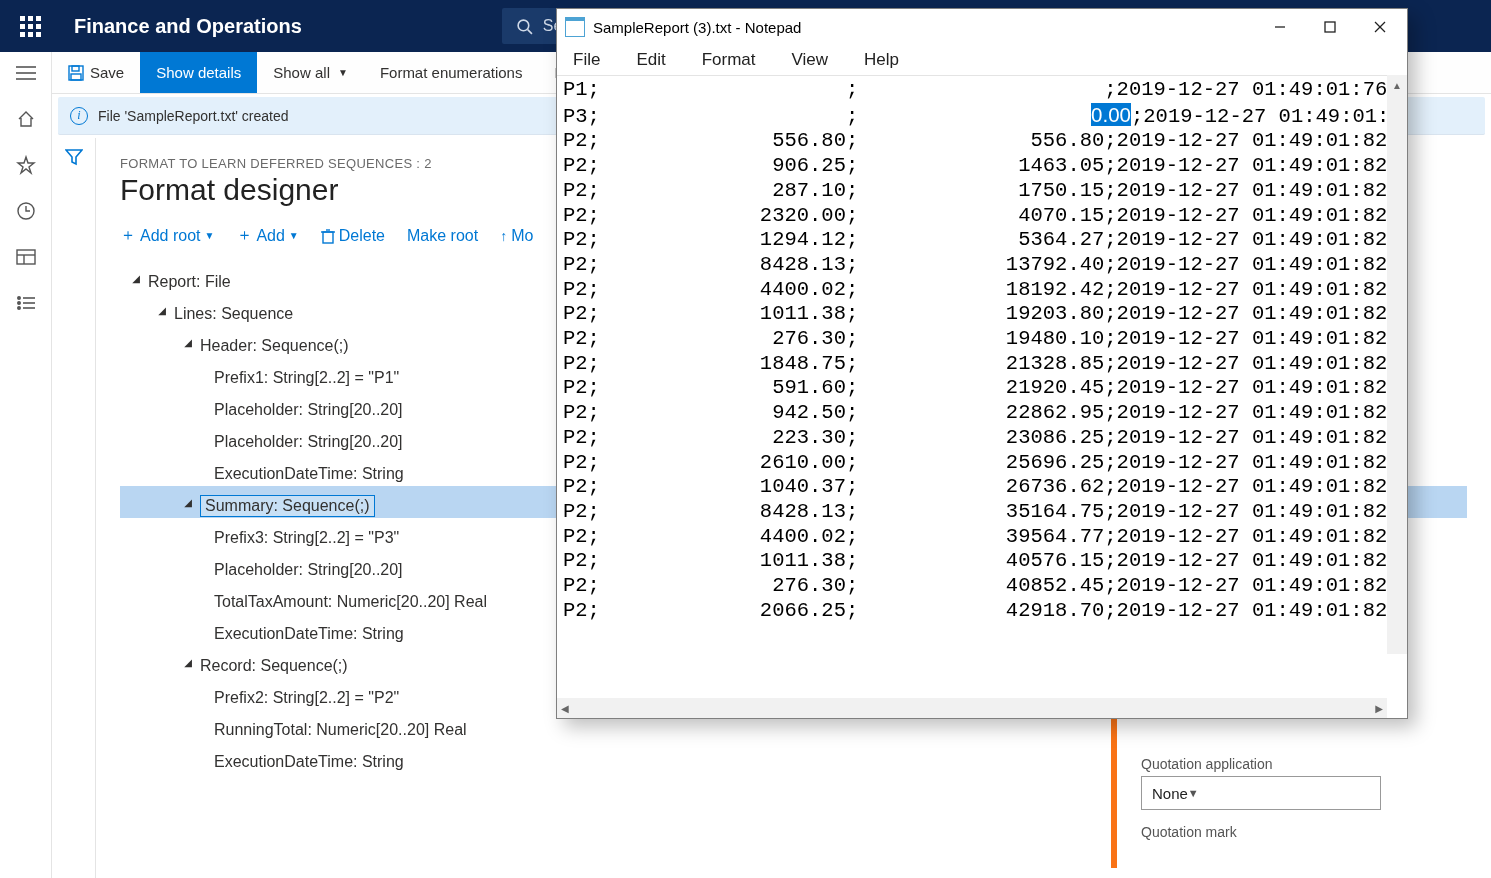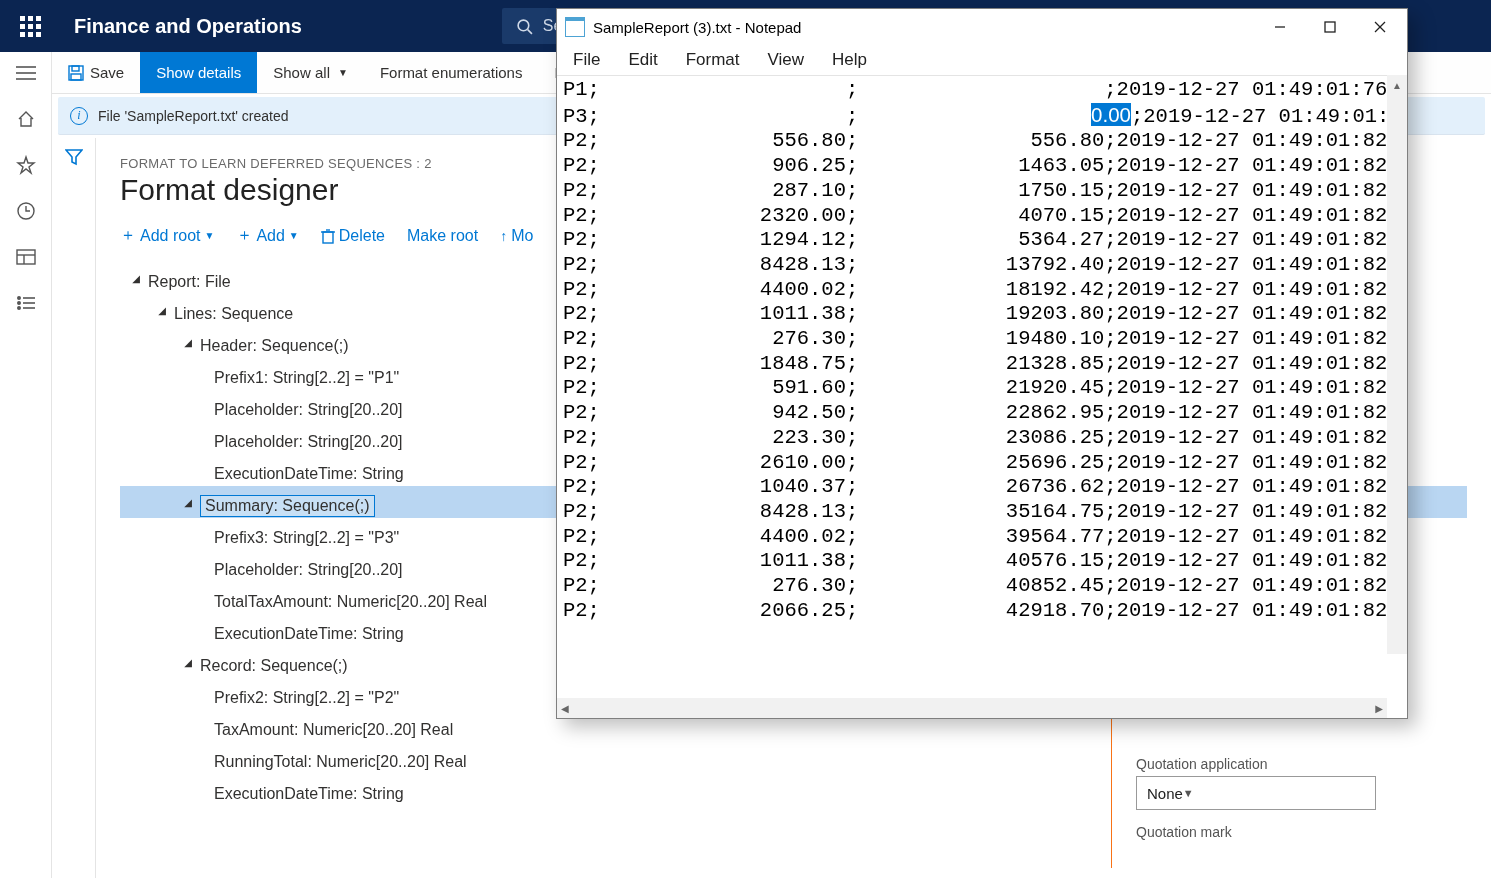--- a/index.html
+++ b/index.html
@@ -49,33 +49,33 @@
 .tree .tw { width:12px; font-size:10px; color:#323130; margin-right:6px; display:inline-block; text-align:center;}
 .tree .lbl { white-space:nowrap;margin-top:8px; }
 .tree .d0 { padding-left:10px; }
 .tree .d1 { padding-left:36px; }
 .tree .d2 { padding-left:62px; }
 .tree .d3 { padding-left:76px; }
 .tree .node.sel { background:#b9d6f2; }
 .tree .node.sel .lbl { border:1px solid #0078d4; padding:1px 4px; background:#c8e0f5; }
 
 
-.rightform { width:340px; border-left:1px solid #f97316; padding:24px 24px; font-size:14px; color:#555; position:absolute; right:40px; bottom:10px; }
+.rightform { width:340px; border-left:6px solid #f97316; padding:24px 24px; font-size:14px; color:#555; position:absolute; right:40px; bottom:10px; }
 .rightform .flabel { font-size:14px; color:#555; margin:14px 0 4px; }
 .rightform .sel { width:240px; height:34px; border:1px solid #999; display:flex; align-items:center; justify-content:flex-start; padding:8px 10px; font-size:15px; color:#222; background:#fff;}
 
 
 .notepad { position:absolute; left:556px; top:8px; width:852px; height:711px; background:#fff; border:1px solid #7f7f7f; box-shadow:8px 8px 18px rgba(0,0,0,0.25); display:flex; flex-direction:column; font-family:"Segoe UI"; }
 .np-title { height:36px; display:flex; align-items:center; padding:0 2px 0 8px; font-size:15px; color:#000; }
 .np-title .npico { width:20px; height:20px; margin-right:8px; position:relative; }
 .np-title .npico:before{content:"";position:absolute;inset:0;background:#fff;border:1px solid #4da3d4;border-top-width:4px;}
 .np-title .spacer { flex:1; }
 .np-title .wbtn { width:50px; height:100%; display:flex; align-items:center; justify-content:center; font-size:15px; color:#222;}
 .np-title .wbtn svg{width:12px;height:12px;}
-.np-menu { height:30px; display:flex; align-items:center; gap:4px; padding:0 4px; font-size:17px; color:#222; }
+.np-menu { height:30px; display:flex; align-items:center; gap:12px; padding:0 4px; font-size:17px; color:#222; }
 .np-menu span { padding:2px 12px; }
 .np-body { flex:1; padding:2px 26px 2px 6px; font-family:Consolas,"Courier New",monospace; font-size:20.5px; line-height:24.7px; color:#000; white-space:pre; overflow:hidden; position:relative; border-top:1px solid #e4e4e4;}
 .np-body .hl { background:#0078d4; color:#fff;margin-left:36px; }
 .np-scroll-v { position:absolute; right:0; top:66px; bottom:64px; width:20px; background:#f1f1f1; }
 .np-scroll-v .arr { height:20px; display:flex; align-items:center; justify-content:center; color:#666; font-size:10px;}
 .np-hscroll { height:20px; background:#f1f1f1; display:flex; align-items:center; justify-content:space-between; padding:0 4px; color:#666; font-size:10px; margin-right:20px;}
 .np-status { height:28px; border-top:1px solid #d9d9d9; display:flex; font-size:15px; color:#222; background:#f3f3f3;}
 .np-status div { border-left:1px solid #d9d9d9; display:flex; align-items:center; padding:0 14px; }
 .np-status .fill { flex:1; border-left:none;}
 svg{display:block}
@@ -275,24 +275,20 @@
             <span class="tw"></span>
             <span class="lbl">ExecutionDateTime: String</span>
           </div>
           <div class="node d2">
             <span class="tw">◢</span>
             <span class="lbl">Record: Sequence(;)</span>
           </div>
           <div class="node d3">
             <span class="tw"></span>
             <span class="lbl">Prefix2: String[2..2] = "P2"</span>
-          </div>
-          <div class="node d3">
-            <span class="tw"></span>
-            <span class="lbl">TaxAmount: Numeric[20..20] Real</span>
           </div>
           <div class="node d3">
             <span class="tw"></span>
             <span class="lbl">RunningTotal: Numeric[20..20] Real</span>
           </div>
           <div class="node d3">
             <span class="tw"></span>
             <span class="lbl">ExecutionDateTime: String</span>
           </div>
         </div>

